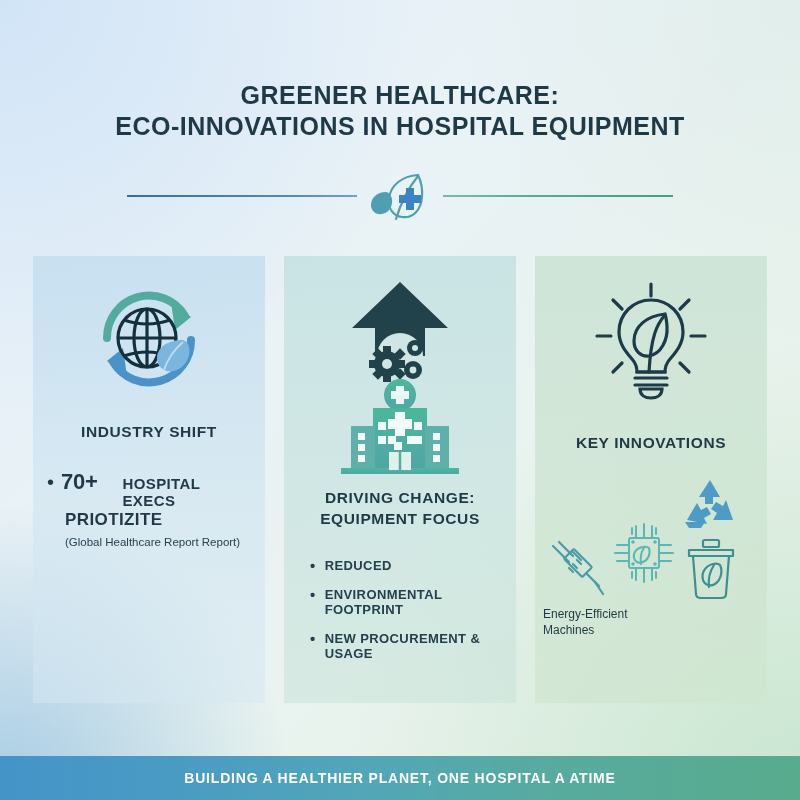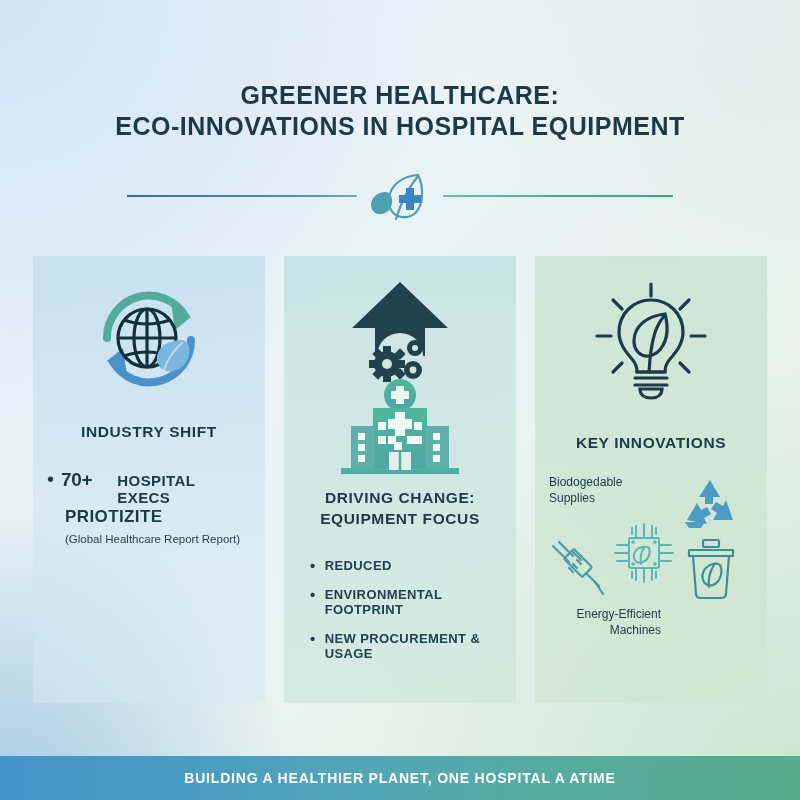--- a/index.html
+++ b/index.html
@@ -66,21 +66,21 @@
   .panel-heading {
     color:#1e3a47; font-weight:bold; font-size:15.5px;
     letter-spacing:.6px; text-align:center; line-height:1.35;
     text-transform:uppercase;
   }
 
   
   .stat-block { width:100%; padding:0 16px 0 14px; margin-top:26px; }
   .stat-line1 { display:flex; align-items:baseline; gap:5px; color:#1e3a47; }
   .stat-bullet { font-size:20px; line-height:1; color:#1e3a47; margin-right:2px; }
-  .stat-number { font-size:19px; font-weight:bold; letter-spacing:-.3px; }
+  .stat-number { font-size:22px; font-weight:bold; letter-spacing:-.3px; }
   .stat-unit { font-size:15px; font-weight:bold; letter-spacing:.4px; text-transform:uppercase;margin-left:20px; }
   .stat-word { font-size:17px; font-weight:bold; letter-spacing:.4px;
                color:#1e3a47; text-transform:uppercase; margin-left:18px; line-height:1.35; }
   .stat-source { font-size:11.5px; color:#27424f; margin-left:18px; margin-top:4px; }
 
   
   .bullets { width:100%; padding:0 12px 0 26px; margin-top:28px; }
   .bullet-item {
     display:flex; align-items:flex-start; gap:9px;
     color:#22404d; font-size:13px; font-weight:bold; letter-spacing:.4px;
@@ -89,21 +89,21 @@
   .bullet-dot { font-size:15px; line-height:1.05; }
 
   
   .mini-grid { position:relative; width:232px; height:200px; margin-top:16px; }
   .mini-label {
     position:absolute; font-size:12px; color:#1d3a47; line-height:1.35;
     font-weight:normal; text-align:center;
   }
   .mini-icon { position:absolute; }
   .lbl-bio   { left:14px;  top:4px;   width:108px; text-align:left; }
-  .lbl-energy{ left:8px;   top:136px; width:118px; text-align:right; }
+  .lbl-energy{ left:8px;   top:136px; width:118px; text-align:left; }
   .lbl-recyc { left:126px; top:136px; width:98px;  text-align:center; }
 
   .ic-recycle { left:148px; top:8px; }
   .ic-chip    { left:78px;  top:52px; }
   .ic-syringe { left:12px;  top:70px; }
   .ic-bin     { left:148px; top:68px; }
 
   
   .footer {
     position:absolute; left:0; bottom:0; width:800px; height:44px;
@@ -282,24 +282,20 @@
 
             <path d="M78 36 C60 38 47 48 47 63 C47 73 54 79 62 78 C74 76 81 62 80 48 C79.6 43 79 39 78 36 Z"></path>
             <path d="M78 37 C70 46 64 58 62 94"></path>
           </g>
         </svg>
       </div>
       <div class="panel-heading" style="margin-top:33px;">KEY INNOVATIONS</div>
 
       <div class="mini-grid">
 
-        <div class="mini-label lbl-bio">
-          <div>Biodogedable</div>
-          <div>Supplies</div>
-        </div>
 
         <div class="mini-icon ic-recycle">
           <svg width="54" height="52" viewBox="0 0 54 52">
             <g fill="#4e9cc6">
               <path d="M27 2 L37 19 L30 19 L30 26 L22 26 L22 19 L16 19 Z"></path>
               <path d="M4 42 L14 25 L18 32 L24 29 L28 36 L21 40 L24 46 Z"></path>
               <path d="M50 42 L30 42 L34 35 L28 31 L33 24 L40 28 L43 22 Z"></path>
               <path d="M2 44 L22 44 L18 50 L6 50 Z"></path>
             </g>
           </svg>

